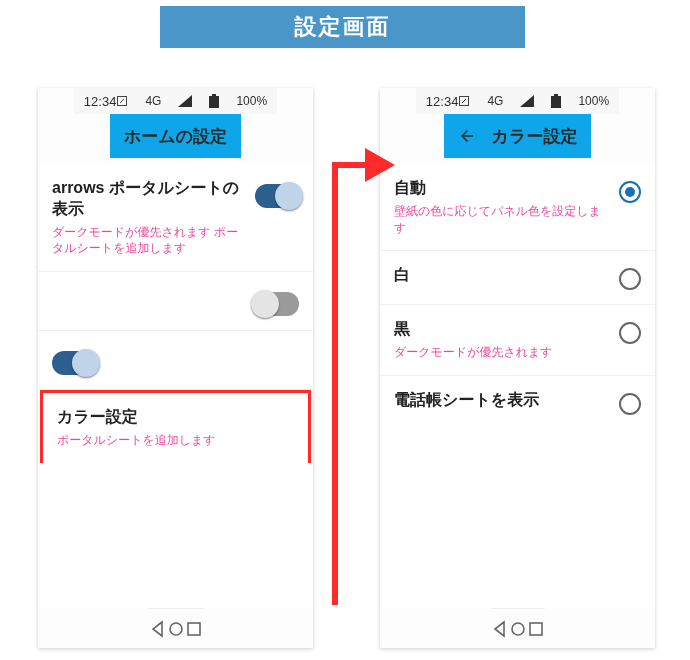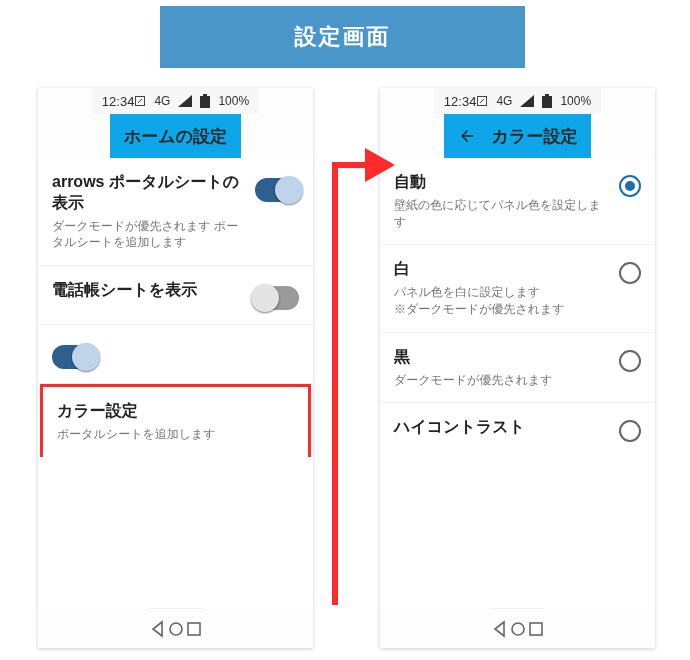--- a/index.html
+++ b/index.html
@@ -8,21 +8,21 @@
     height: 660px;
     background: #fff;
     font-family: "Hiragino Kaku Gothic ProN", "Meiryo", sans-serif;
     position: relative;
   }
   .banner {
     position: absolute;
     left: 160px;
     top: 6px;
     width: 365px;
-    height: 62px;
+    height: 42px;
     background: #4a96c8;
     color: #fff;
     font-size: 22px;
     font-weight: 700;
     display: flex;
     align-items: center;
     justify-content: center;
     letter-spacing: 2px;
   }
   .phone {
@@ -41,48 +41,48 @@
   .statusbar {
     height: 26px;
     display: flex;
     align-items: center;
     padding: 0 10px;
     font-size: 13px;
     color: #2e2e2e;
     background: #f7f7f7;
   }
   .statusbar .spacer { flex: 1; }
-  .statusbar .right { display: flex; align-items: center; gap: 8px; font-size: 12px; }
+  .statusbar .right { display: flex; align-items: center; gap: 17px; font-size: 12px; }
   .statusbar .right svg { display: block; }
 
   .appbar {
     height: 44px;
     background: #0ea5e9;
     display: flex;
     align-items: center;
     padding: 0 14px;
     font-size: 17px;
     font-weight: 600;
     color: #2a2a2a;
     gap: 16px;
   }
   .appbar .back { width: 18px; height: 18px; display:flex; align-items:center; justify-content:center; }
 
-  .list { flex: 1; overflow: hidden; background: #fff; }
+  .list { flex: 1; overflow: hidden; background: #fff; margin-top: 6px; }
   .item {
     padding: 14px 14px;
     border-bottom: 1px solid #f0f0f0;
     display: flex;
     align-items: flex-start;
     gap: 10px;
   }
   .item:last-child { border-bottom: none; }
   .item .texts { flex: 1; }
   .item .title { font-size: 16px; font-weight: 600; color: #222; line-height: 1.3; margin-bottom: 4px; }
-  .item .desc  { font-size: 12px; color: #737373; line-height: 1.4; }
+  .item .desc  { font-size: 12px; color: #ec4899; line-height: 1.4; }
 
   .switch {
     width: 44px; height: 24px; border-radius: 12px; position: relative; flex-shrink: 0;
     margin-top: 6px;
   }
   .switch.on  { background: #2d5f8f; }
   .switch.off { background: #9a9a9a; }
   .switch .knob {
     position: absolute; top: -2px; width: 28px; height: 28px; border-radius: 50%;
     background: #e8eef4; box-shadow: 0 1px 2px rgba(0,0,0,0.5);
@@ -162,21 +162,20 @@
         <div class="title">arrows ポータルシートの表示</div>
         <div class="desc">ダークモードが優先されます ポータルシートを追加します</div>
       </div>
       <div class="switch on">
           <div class="knob"></div>
         </div>
     </div>
 
     <div class="item">
       <div class="texts">
-        <div class="title">電話帳シートを表示</div>
       </div>
       <div class="switch off">
           <div class="knob"></div>
         </div>
     </div>
 
     <div class="item">
       <div class="switch on">
           <div class="knob"></div>
         </div>
@@ -249,36 +248,35 @@
       <div class="texts">
         <div class="title">自動</div>
         <div class="desc">壁紙の色に応じてパネル色を設定します</div>
       </div>
       <div class="radio selected"></div>
     </div>
 
     <div class="item">
       <div class="texts">
         <div class="title">白</div>
-        <div class="desc">パネル色を白に設定します<br>※ダークモードが優先されます</div>
       </div>
       <div class="radio"></div>
     </div>
 
     <div class="item">
       <div class="texts">
         <div class="title">黒</div>
         <div class="desc">ダークモードが優先されます</div>
       </div>
       <div class="radio"></div>
     </div>
 
     <div class="item">
       <div class="texts">
-        <div class="title">ハイコントラスト</div>
+        <div class="title">電話帳シートを表示</div>
       </div>
       <div class="radio"></div>
     </div>
 
   </div>
   <div class="navbar">
     <span class="nbtn">
       <svg width="18" height="18" viewBox="0 0 18 18">
           <path d="M13 2 L4 9 L13 16 Z" fill="none" stroke="#666" stroke-width="1.6"></path>
         </svg>

